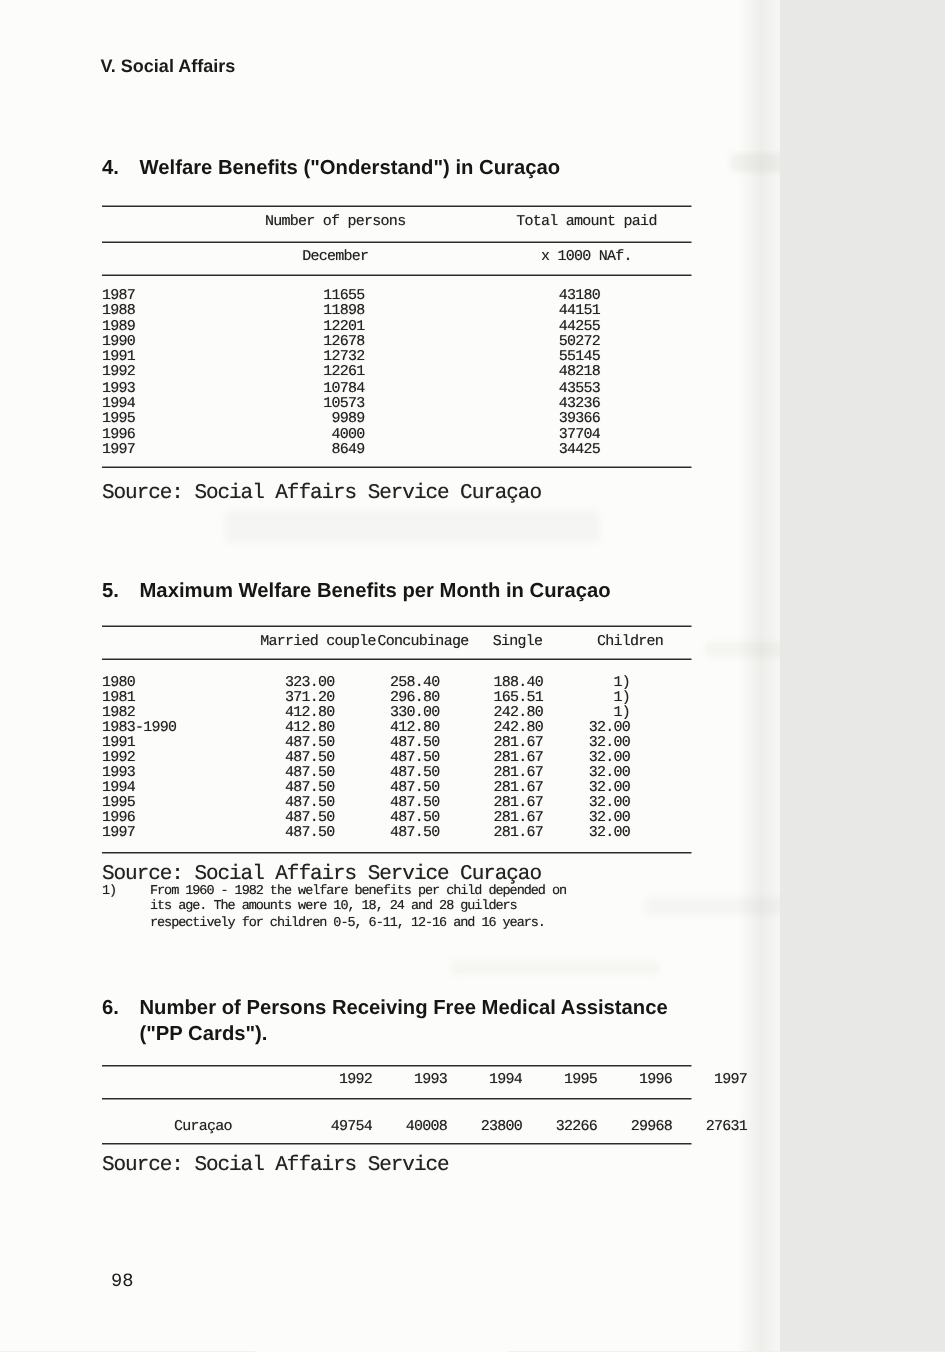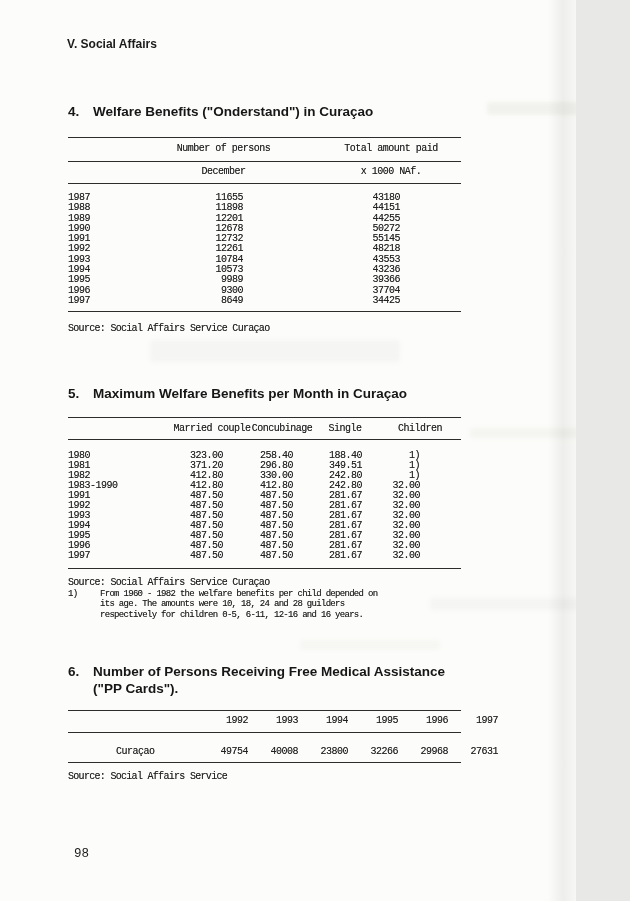--- a/index.html
+++ b/index.html
@@ -1,18 +1,18 @@
 <!DOCTYPE html>
 <html><head>
 <meta charset="utf-8">
 <style>
   html,body{margin:0;padding:0;background:#e8e8e6;}
   .page{
     position:relative;
-    width:576px;height:901px;
+    width:520px;height:901px;
     background:#fcfcfa;
     overflow:hidden;
     font-family:"Liberation Mono","DejaVu Sans Mono",monospace;
     color:#222;
   }
   
   .edge-band{position:absolute;right:0;top:0;width:28px;height:100%;
     background:linear-gradient(90deg,rgba(0,0,0,0) 0%,rgba(70,70,62,0.08) 55%,rgba(0,0,0,0.02) 100%);}
   .smudge{position:absolute;background:rgba(95,95,88,0.07);filter:blur(2px);border-radius:3px;}
   .smudge.s1{left:487px;top:102px;width:126px;height:13px;}
@@ -45,21 +45,21 @@
   .t4-head.h2{height:21px;}
   .t4 .sp{width:58px;flex:0 0 58px;}
   .t4 .hc1{width:195px;flex:0 0 195px;text-align:center;}
   .t4 .hc2{width:140px;flex:0 0 140px;text-align:center;}
   .t4-body{padding:9px 0 5px 0;}
   .t4-row{display:flex;line-height:10.3px;}
   .t4 .c-year{width:90px;flex:0 0 90px;}
   .t4 .c-persons{width:85px;flex:0 0 85px;text-align:right;}
   .t4 .c-amount{width:157px;flex:0 0 157px;text-align:right;}
 
-  .source{margin-top:12px;font-size:10px;letter-spacing:-0.7px;line-height:10.8px;
+  .source{margin-top:12px;font-size:14px;letter-spacing:-0.7px;line-height:10.8px;
     text-shadow:0 0 0.5px rgba(20,20,20,0.5);}
 
   
   .t5{margin-top:15px;}
   .t5-head{position:relative;height:21px;}
   .t5-head span{position:absolute;top:50%;transform:translate(-50%,-50%);white-space:nowrap;}
   .t5-head .h1{left:144px;}
   .t5-head .h2{left:214px;}
   .t5-head .h3{left:277px;}
   .t5-head .h4{left:352px;text-align:center;}
@@ -170,21 +170,21 @@
           </div>
 
           <div class="t4-row">
             <span class="c-year">1995</span>
             <span class="c-persons">9989</span>
             <span class="c-amount">39366</span>
           </div>
 
           <div class="t4-row">
             <span class="c-year">1996</span>
-            <span class="c-persons">9300</span>
+            <span class="c-persons">4000</span>
             <span class="c-amount">37704</span>
           </div>
 
           <div class="t4-row">
             <span class="c-year">1997</span>
             <span class="c-persons">8649</span>
             <span class="c-amount">34425</span>
           </div>
         </div>
       <div class="rule"></div>
@@ -215,21 +215,21 @@
             <span class="c-married">323.00</span>
             <span class="c-concub">258.40</span>
             <span class="c-single">188.40</span>
             <span class="c-child">1)</span>
           </div>
 
           <div class="t5-row">
             <span class="c-year">1981</span>
             <span class="c-married">371.20</span>
             <span class="c-concub">296.80</span>
-            <span class="c-single">349.51</span>
+            <span class="c-single">165.51</span>
             <span class="c-child">1)</span>
           </div>
 
           <div class="t5-row">
             <span class="c-year">1982</span>
             <span class="c-married">412.80</span>
             <span class="c-concub">330.00</span>
             <span class="c-single">242.80</span>
             <span class="c-child">1)</span>
           </div>

